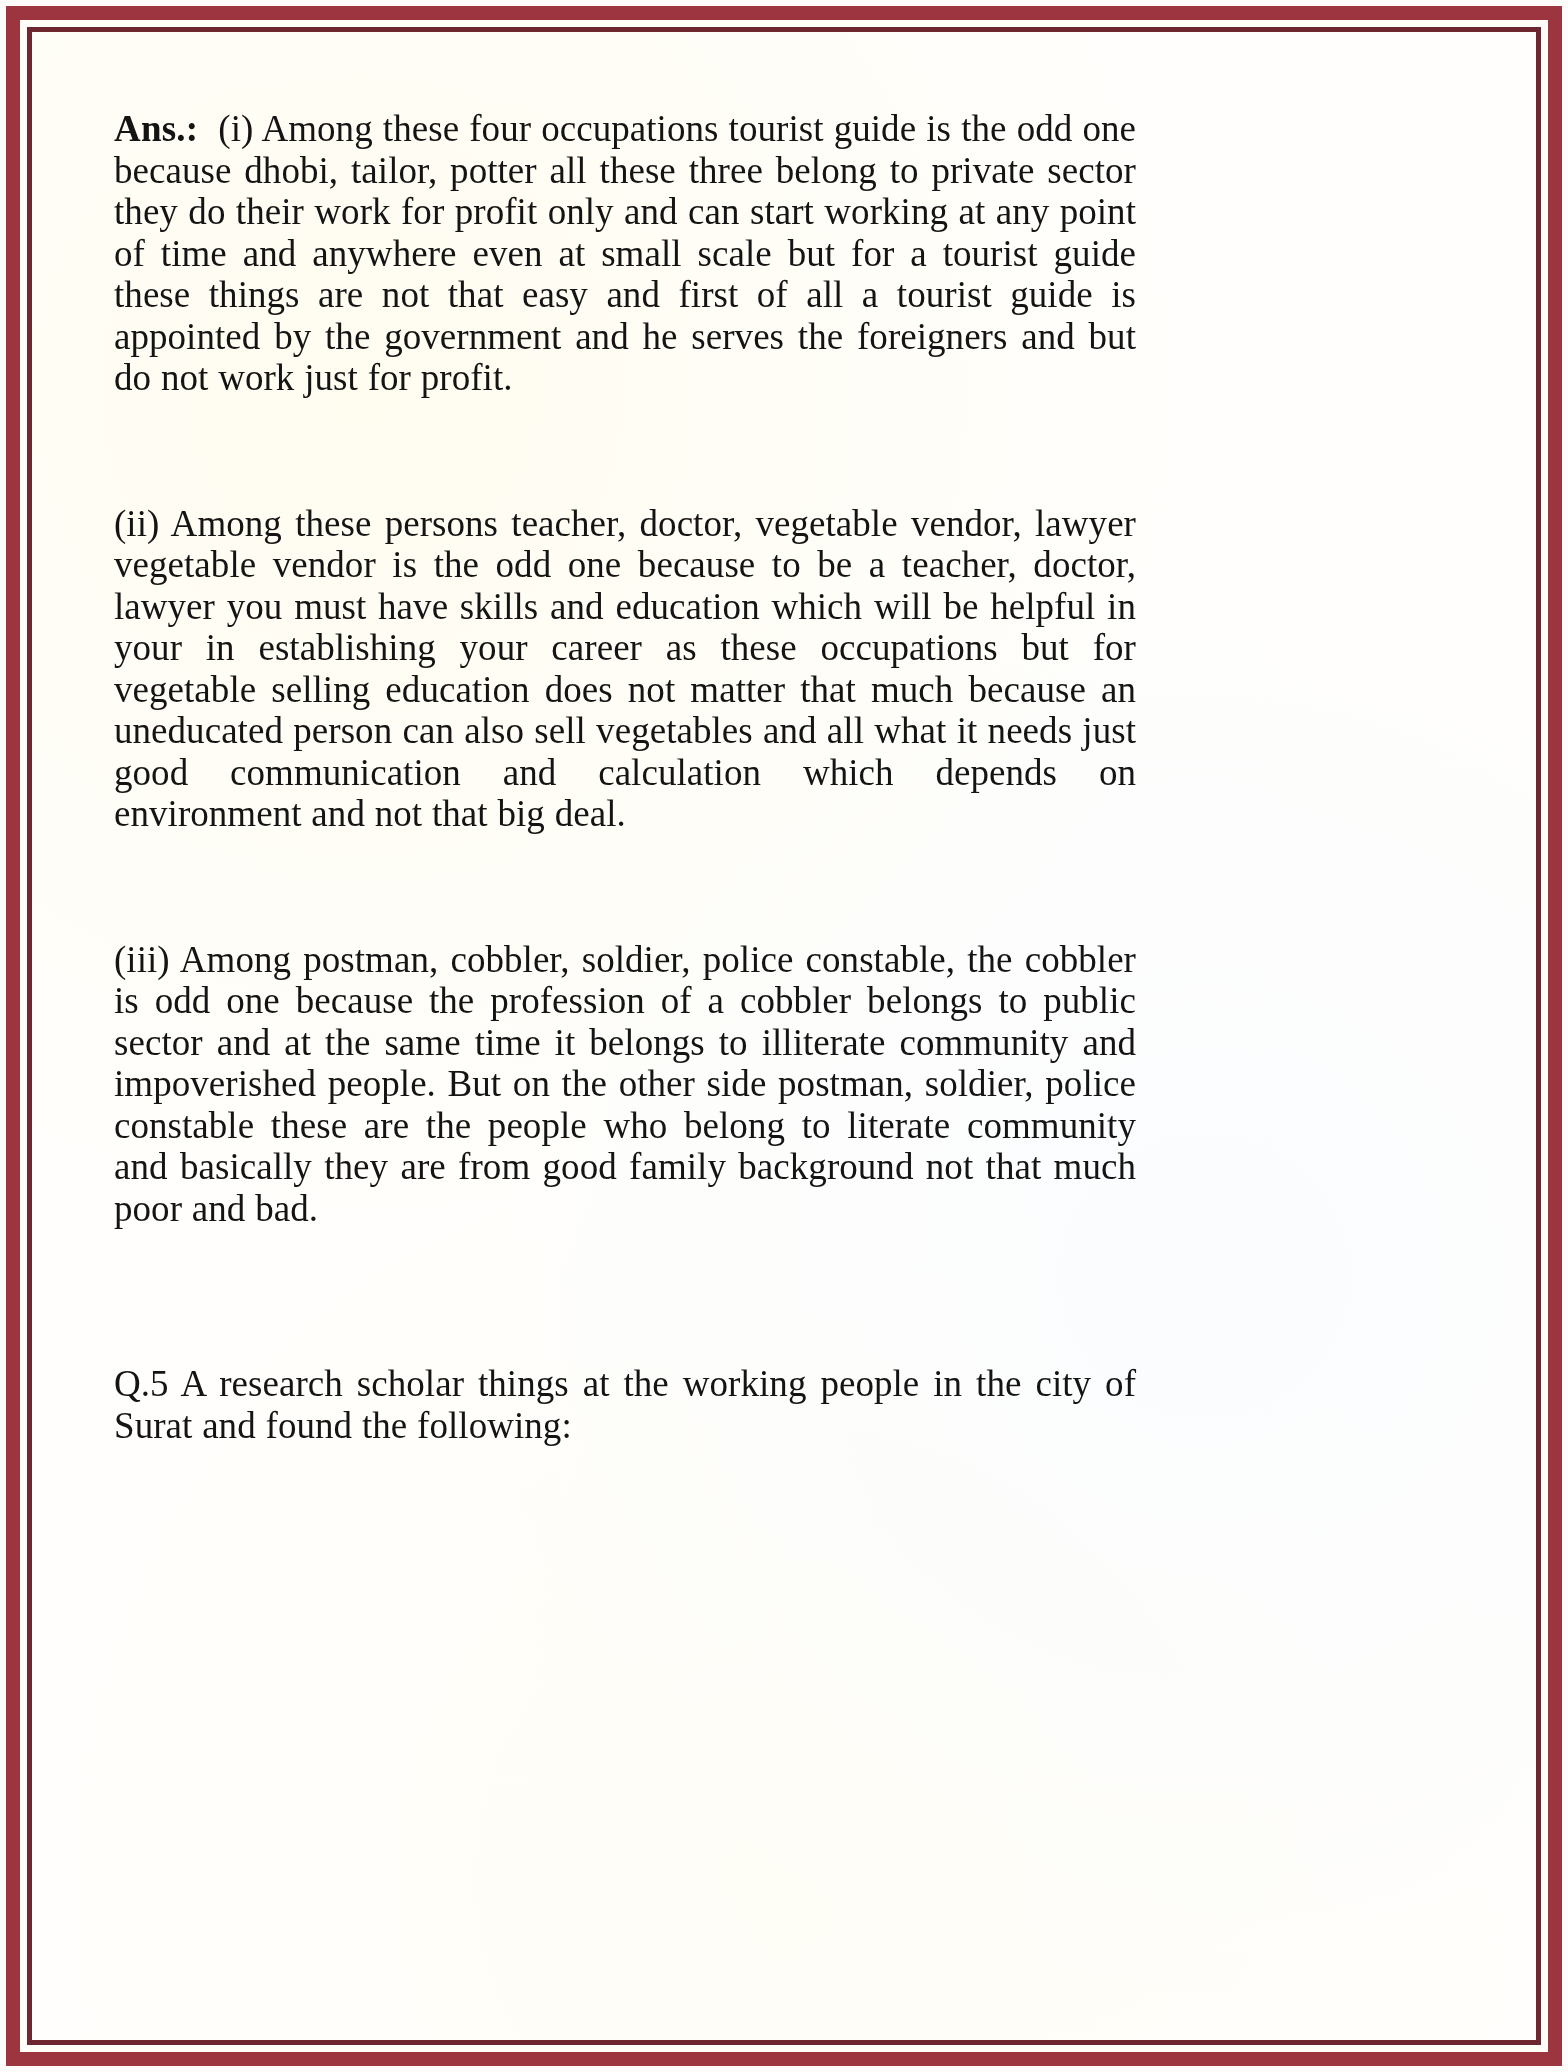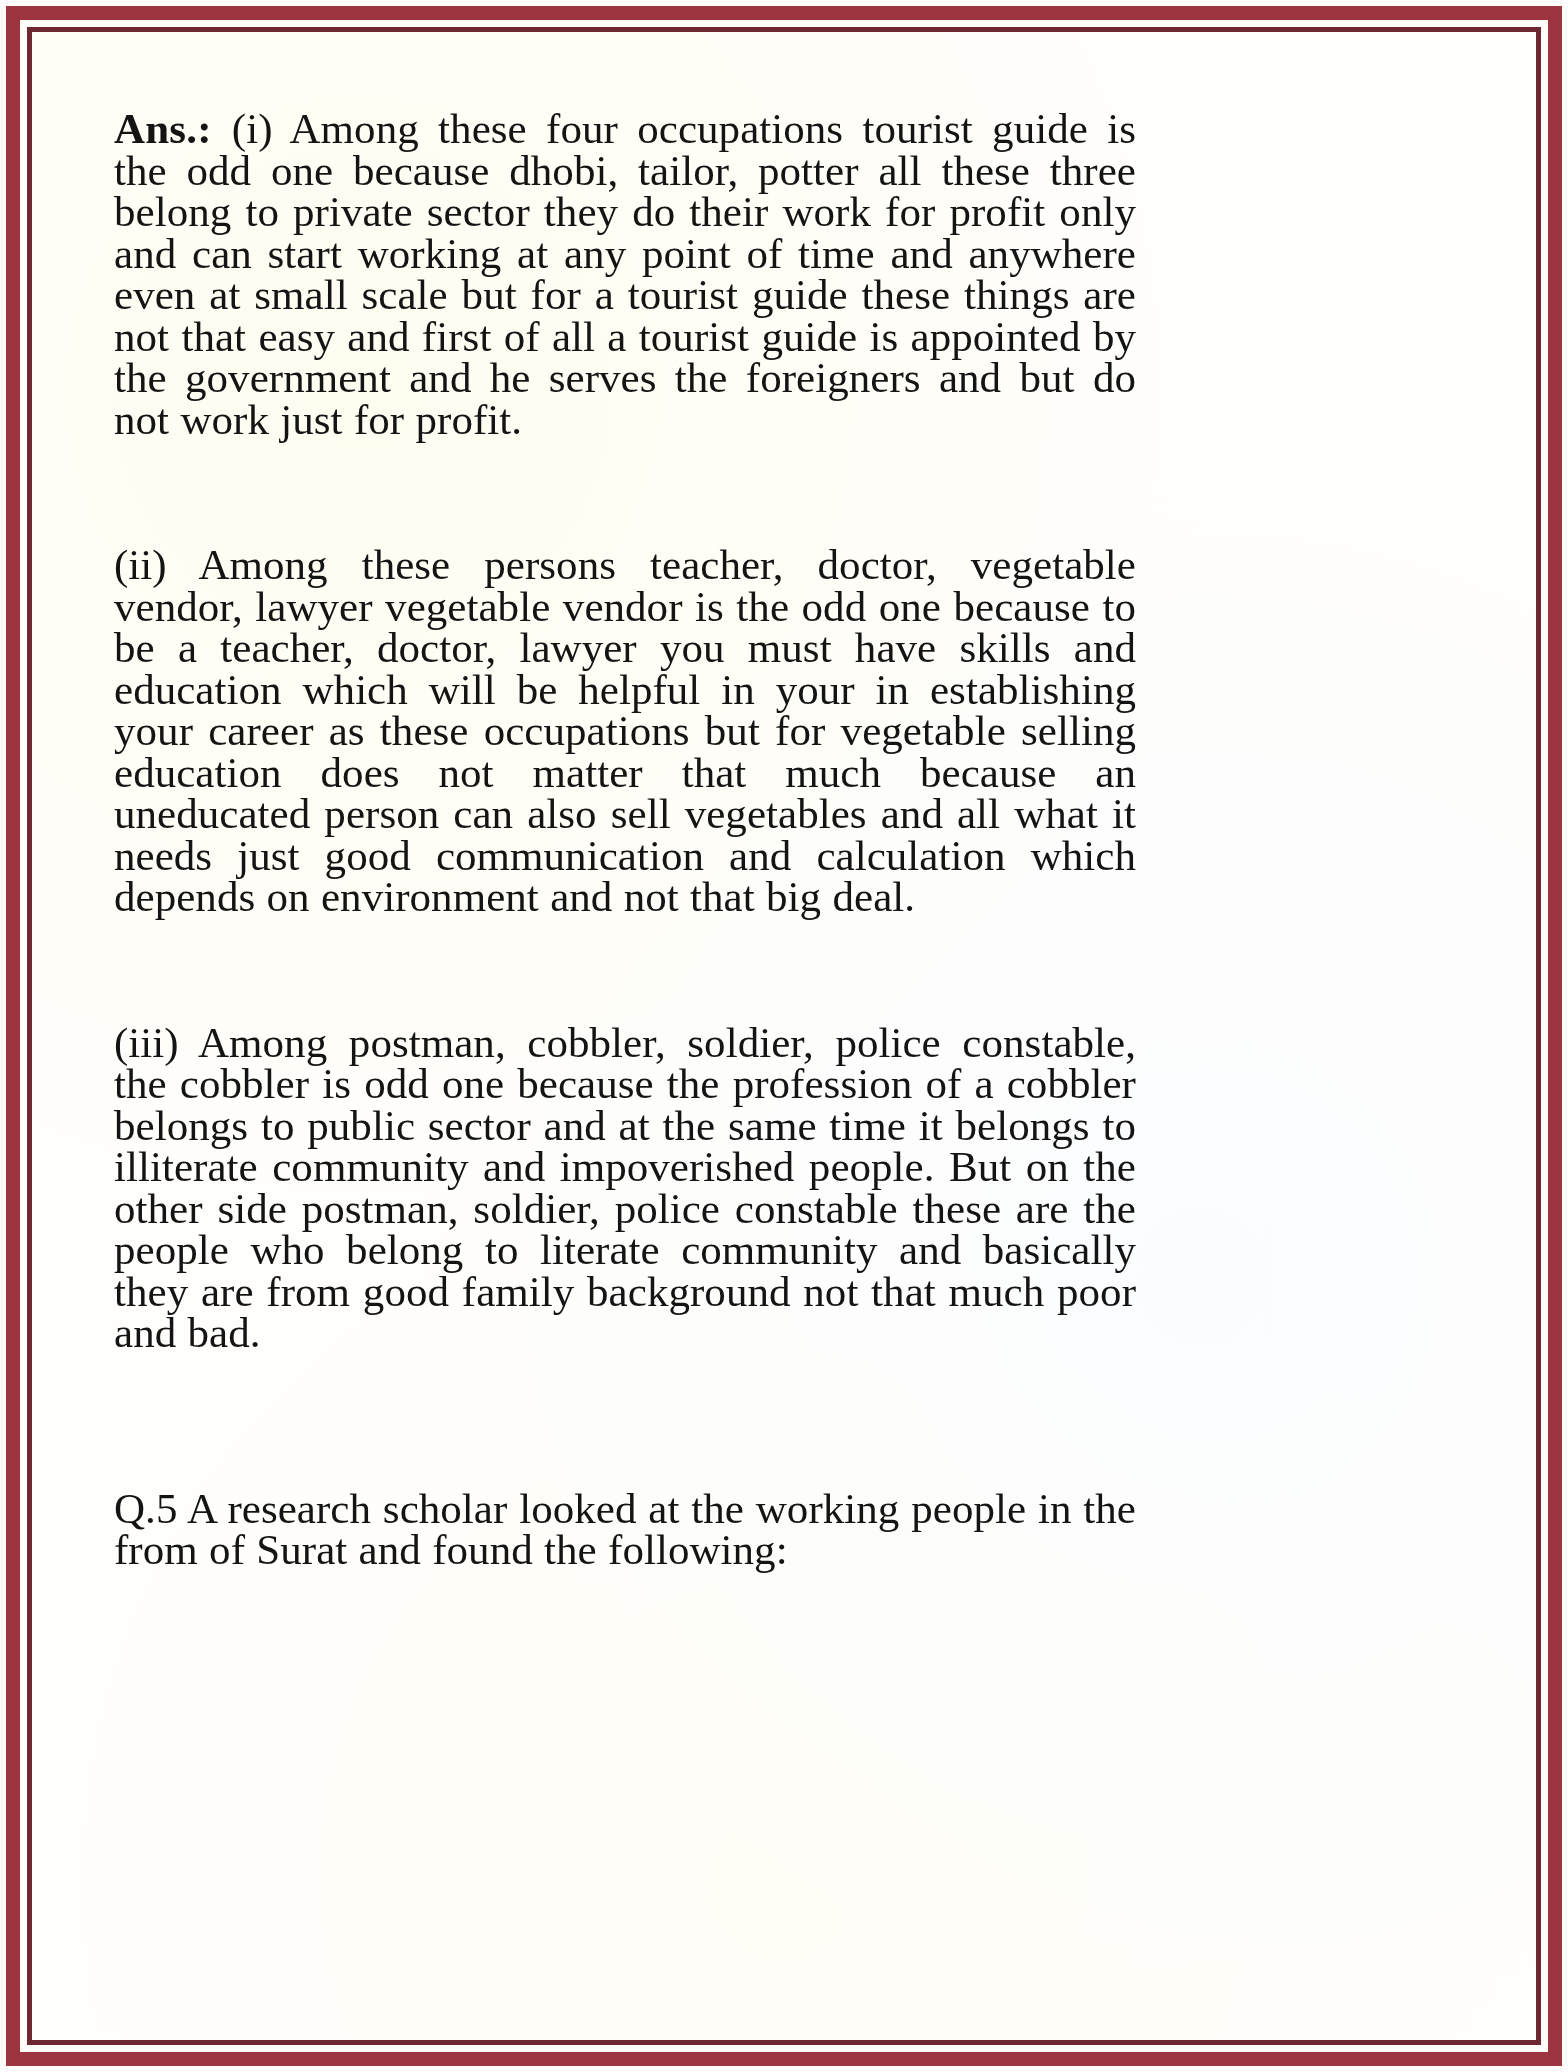--- a/index.html
+++ b/index.html
@@ -64,21 +64,21 @@
   .content {
     position: absolute;
     left: 82px;
     top: 76px;
     width: 1022px;
   }
 
   
   .para {
     margin: 0;
-    font-size: 43px;
+    font-size: 37px;
     line-height: 41.5px;
     color: #141414;
     text-align: justify;
     text-justify: inter-word;
     letter-spacing: 0.05px;
     word-spacing: 0.5px;
   }
 
   .gap-lg  { height: 104px; }
   .gap-sm  { height: 16px; }
@@ -112,21 +112,21 @@
 
             <div class="gap-lg"></div>
 
             <p class="para">(iii) Among postman, cobbler, soldier, police constable, the cobbler is odd one because the profession of a cobbler belongs to public sector and at the same time it belongs to illiterate community and impoverished people. But on the other side postman, soldier, police constable these are the people who belong to literate community and basically they are from good family background not that much poor and bad.</p>
 
             <div class="gap-sm"></div>
 
 
             <div class="gap-xl"></div>
 
-            <p class="para">Q.5  A research scholar looked at the working people in the from of Surat and found the following:</p>
+            <p class="para">Q.5  A research scholar things at the working people in the city of Surat and found the following:</p>
 
           </div>
 
         </div>
       </div>
     </div>
   </div>
 </div>
 
 </body></html>

